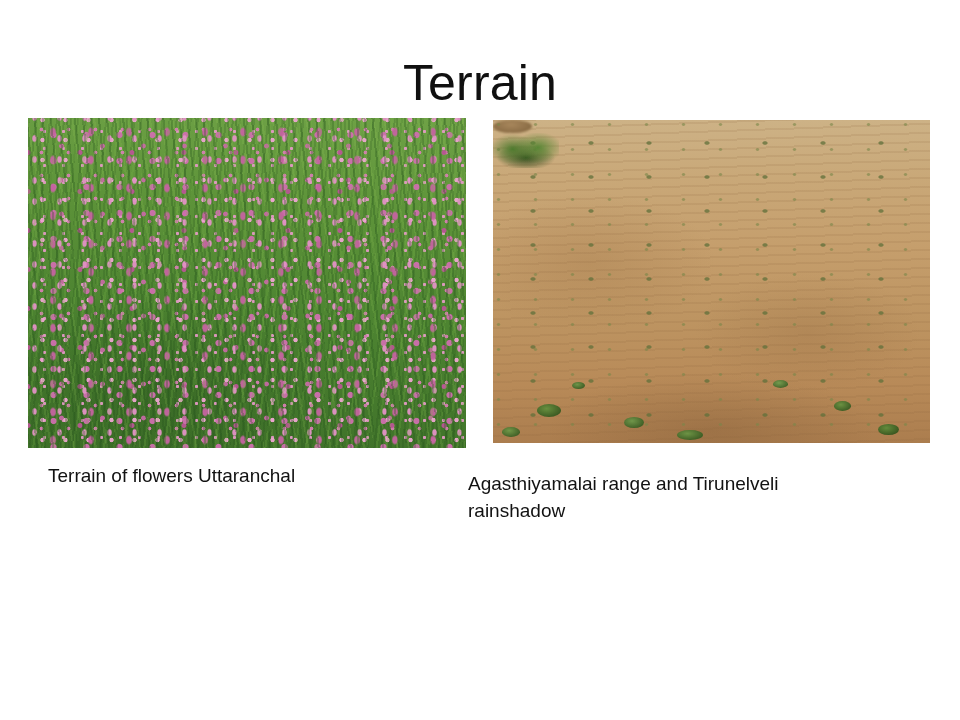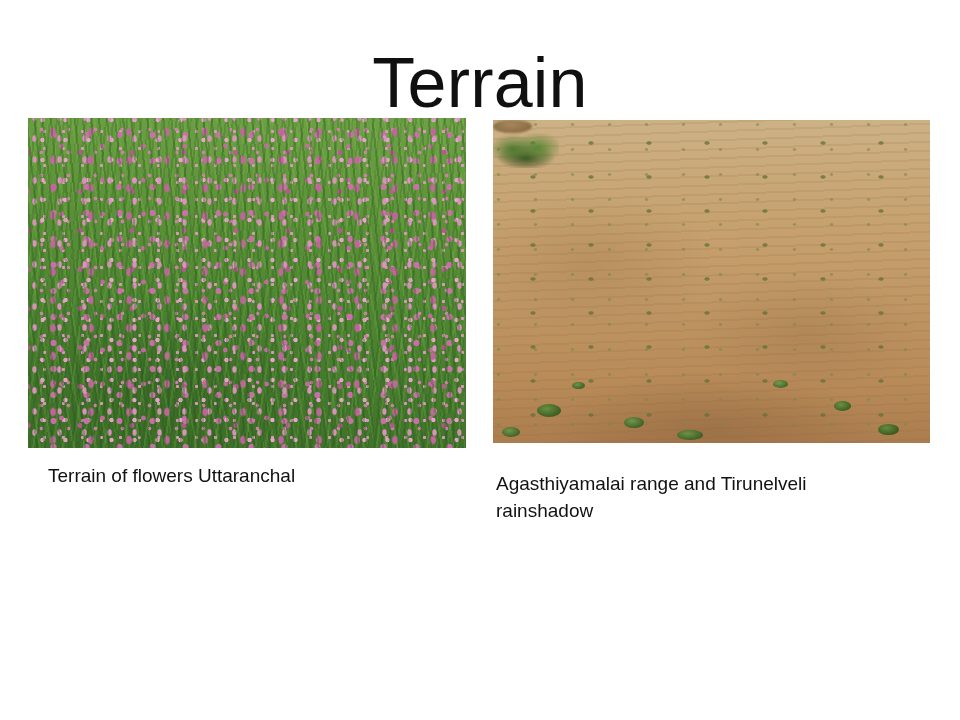--- a/index.html
+++ b/index.html
@@ -22,21 +22,21 @@
     background: #ffffff;
   }
 
   
   .slide-title {
     position: absolute;
     left: 0;
     top: 52px;
     width: 960px;
     text-align: center;
-    font-size: 70px;
+    font-size: 50px;
     line-height: 62px;
     font-weight: 400;
     color: #101010;
     letter-spacing: 0.2px;
     white-space: nowrap;
   }
 
   
   .photo {
     position: absolute;
@@ -353,21 +353,21 @@
 
   
   .caption {
     position: absolute;
     color: #121212;
     font-size: 19px;
     line-height: 27px;
     font-weight: 400;
   }
   #caption-left  { left: 48px;  top: 462px; width: 400px; }
-  #caption-right { left: 468px; top: 470px; width: 400px; margin-left: 28px; }
+  #caption-right { left: 468px; top: 470px; width: 400px; }
 </style>
 </head>
 <body>
 
 <div class="slide">
 
   <div class="slide-title">Terrain</div>
 
   <div class="photo" id="photo-left">
     <div class="layer vf-sky"></div>

